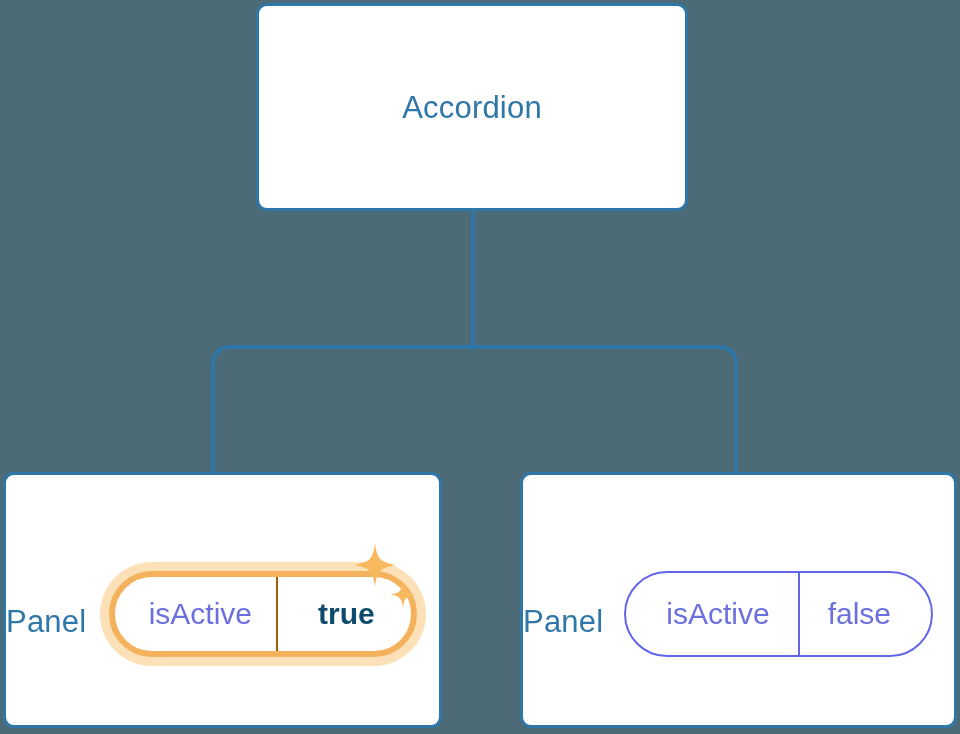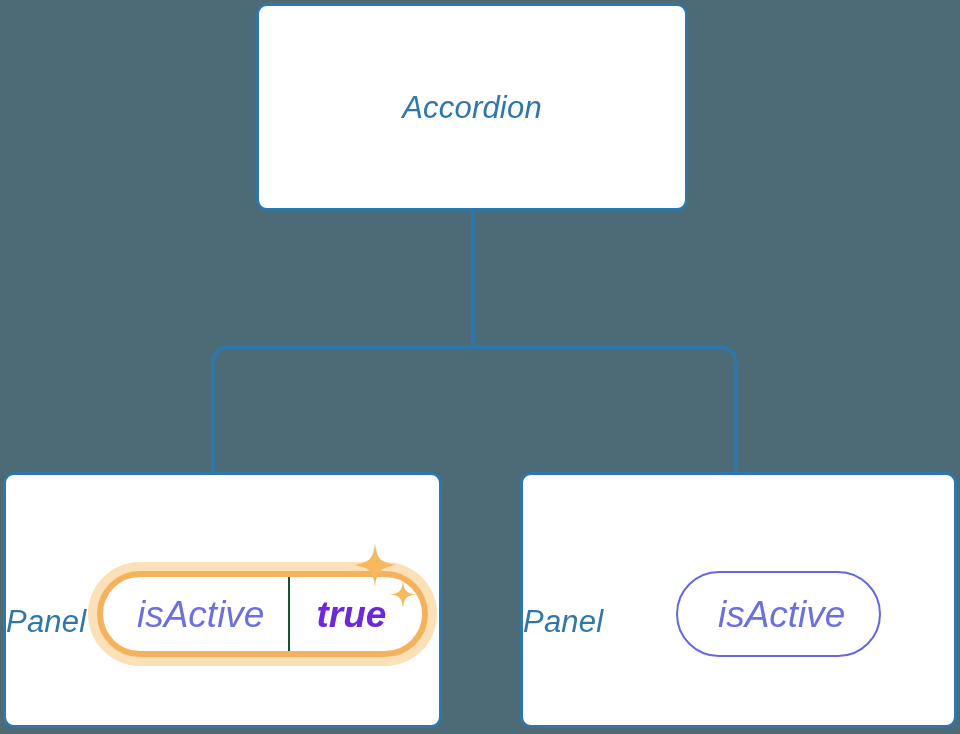--- a/index.html
+++ b/index.html
@@ -12,21 +12,20 @@
     height: 734px;
     overflow: hidden;
     background: #4c6b76;
     font-family: "Liberation Sans", sans-serif;
     position: relative;
   }
   #stage {
     position: relative;
     width: 904px;
     height: 734px;
-    font-style: italic;
   }
 
   
   #connector-layer {
     position: absolute;
     left: 0;
     top: 0;
     width: 960px;
     height: 734px;
     z-index: 1;
@@ -98,21 +97,21 @@
     box-sizing: border-box;
     border-radius: 999px;
     background: #ffffff;
     height: 86px;
   }
   .pill-key, .pill-val {
     display: flex;
     align-items: center;
     justify-content: center;
     white-space: nowrap;
-    font-size: 37px;
+    font-size: 30px;
     line-height: 1;
   }
 
   
   .pill.plain {
     border: 2px solid #6366e8;
     padding: 0 6px;
   }
   .pill.plain .pill-key {
     color: #6b70de;
@@ -131,24 +130,24 @@
     border: 6px solid #f5b25c;
     box-shadow: 0 0 0 9px #fbe0b8;
     padding: 0 4px;
   }
   .pill.highlight .pill-key {
     color: #6b70de;
     font-weight: 400;
     padding: 0 24px 0 30px;
   }
   .pill.highlight .pill-val {
-    color: #6d28d9;
+    color: #0c4a6e;
     font-weight: 700;
-    padding: 0 32px 0 26px;
-    border-left: 2px solid #14532d;
+    padding: 0 32px 0 40px;
+    border-left: 2px solid #a16207;
   }
 
   
   .sparkles {
     position: absolute;
     right: 18px;
     top: -34px;
     width: 70px;
     height: 80px;
     pointer-events: none;
@@ -185,17 +184,18 @@
       </svg>
     </div>
   </div>
 
   <div class="card panel-card" id="card-panel-right">
     <div class="card-title">Panel</div>
 
     <div class="pill-wrap">
       <div class="pill plain">
         <div class="pill-key">isActive</div>
+        <div class="pill-val">false</div>
       </div>
     </div>
   </div>
 
 </div>
 
 </body></html>

